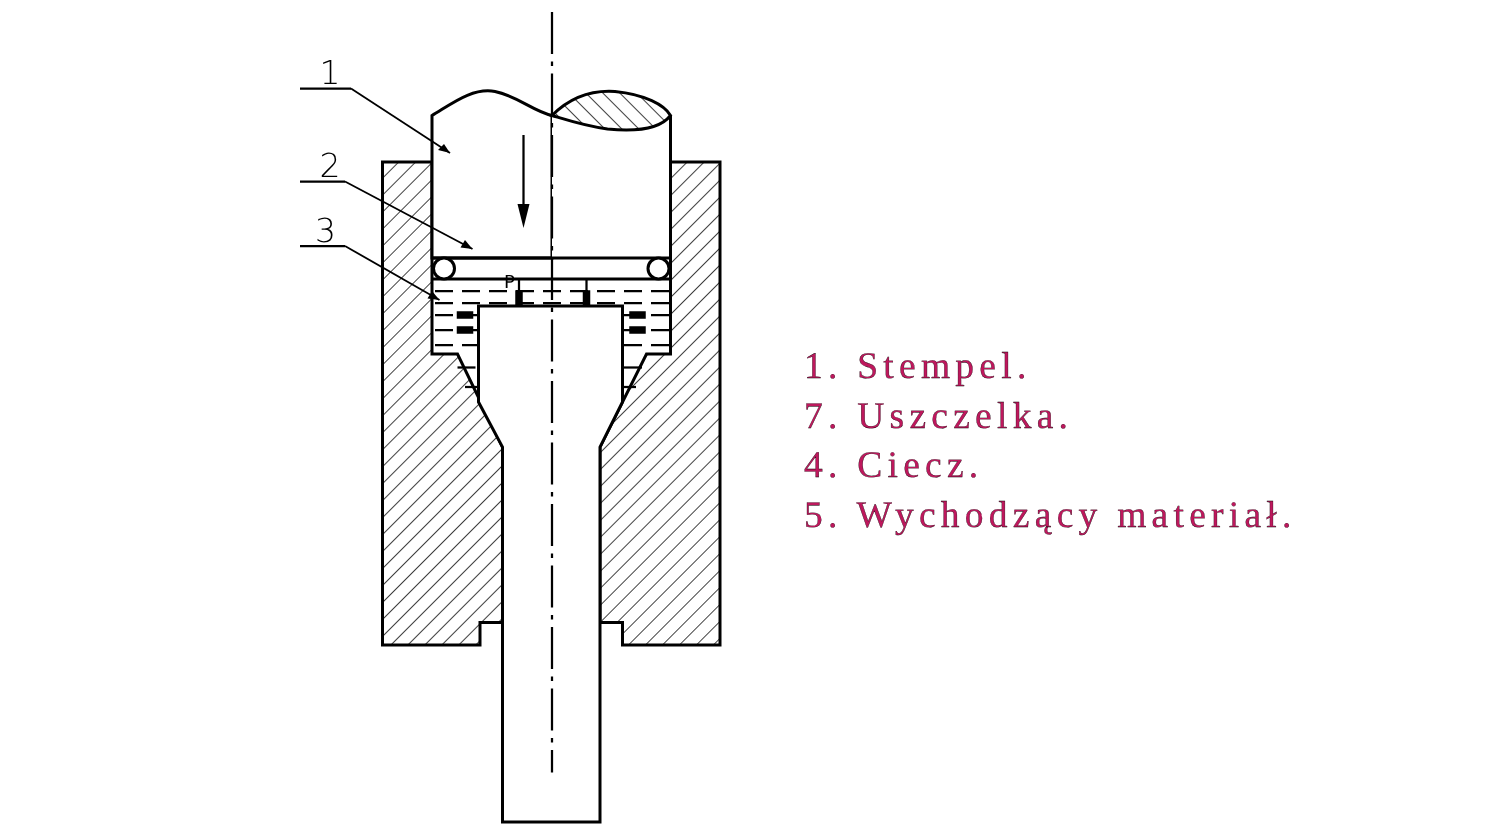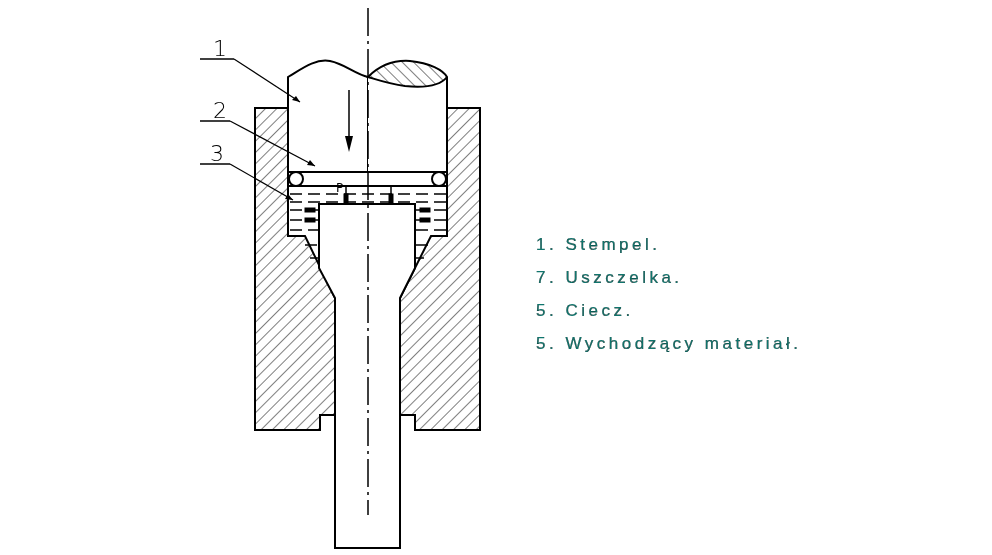--- a/index.html
+++ b/index.html
@@ -1,18 +1,18 @@
 <!DOCTYPE html>
 <html><head>
 <meta charset="utf-8">
 <style>
   html, body { margin: 0; padding: 0; background: #ffffff; }
   body { width: 992px; height: 555px; position: relative; overflow: hidden; font-family: "DejaVu Sans", sans-serif; }
   #diagram { position: absolute; left: 0; top: 0; }
-  .legend { position: absolute; left: 536px; top: 228px; color: #0f766e; font-family: Liberation Sans, sans-serif; font-size: 17px; font-weight: 100; letter-spacing: 3.5px; line-height: 33px; -webkit-text-stroke: 0.2px #000; }
+  .legend { position: absolute; left: 536px; top: 228px; color: #be185d; font-family: Liberation Serif, serif; font-size: 25px; font-weight: 100; letter-spacing: 3.5px; line-height: 33px; -webkit-text-stroke: 0.2px #000; }
   .legend-item { white-space: pre; }
   .callout-num { font-family: "DejaVu Sans", sans-serif; font-size: 22px; fill: #000; font-weight: 200; }
   .label-p { font-family: "DejaVu Sans", sans-serif; font-size: 12px; fill: #000; }
 </style>
 </head>
 <body>
 
 <svg id="diagram" width="992" height="555" viewBox="0 0 992 555" xmlns="http://www.w3.org/2000/svg">
   <defs>
     <pattern id="hatchBack" patternUnits="userSpaceOnUse" width="8" height="8" patternTransform="rotate(45)">
@@ -99,15 +99,15 @@
     <text class="callout-num" x="210" y="161">3</text>
     <line x1="200" y1="164" x2="230" y2="164" stroke="#000" stroke-width="1.5"></line>
     <line x1="230" y1="164" x2="293" y2="200" stroke="#000" stroke-width="1.2"></line>
     <polygon points="293,200 285,199 288,194" fill="#000"></polygon>
   </g>
 </svg>
 
 <div class="legend">
   <div class="legend-item">1. Stempel.</div>
   <div class="legend-item">7. Uszczelka.</div>
-  <div class="legend-item">5. Ciecz.</div>
+  <div class="legend-item">4. Ciecz.</div>
   <div class="legend-item">5. Wychodzący materiał.</div>
 </div>
 
 </body></html>

